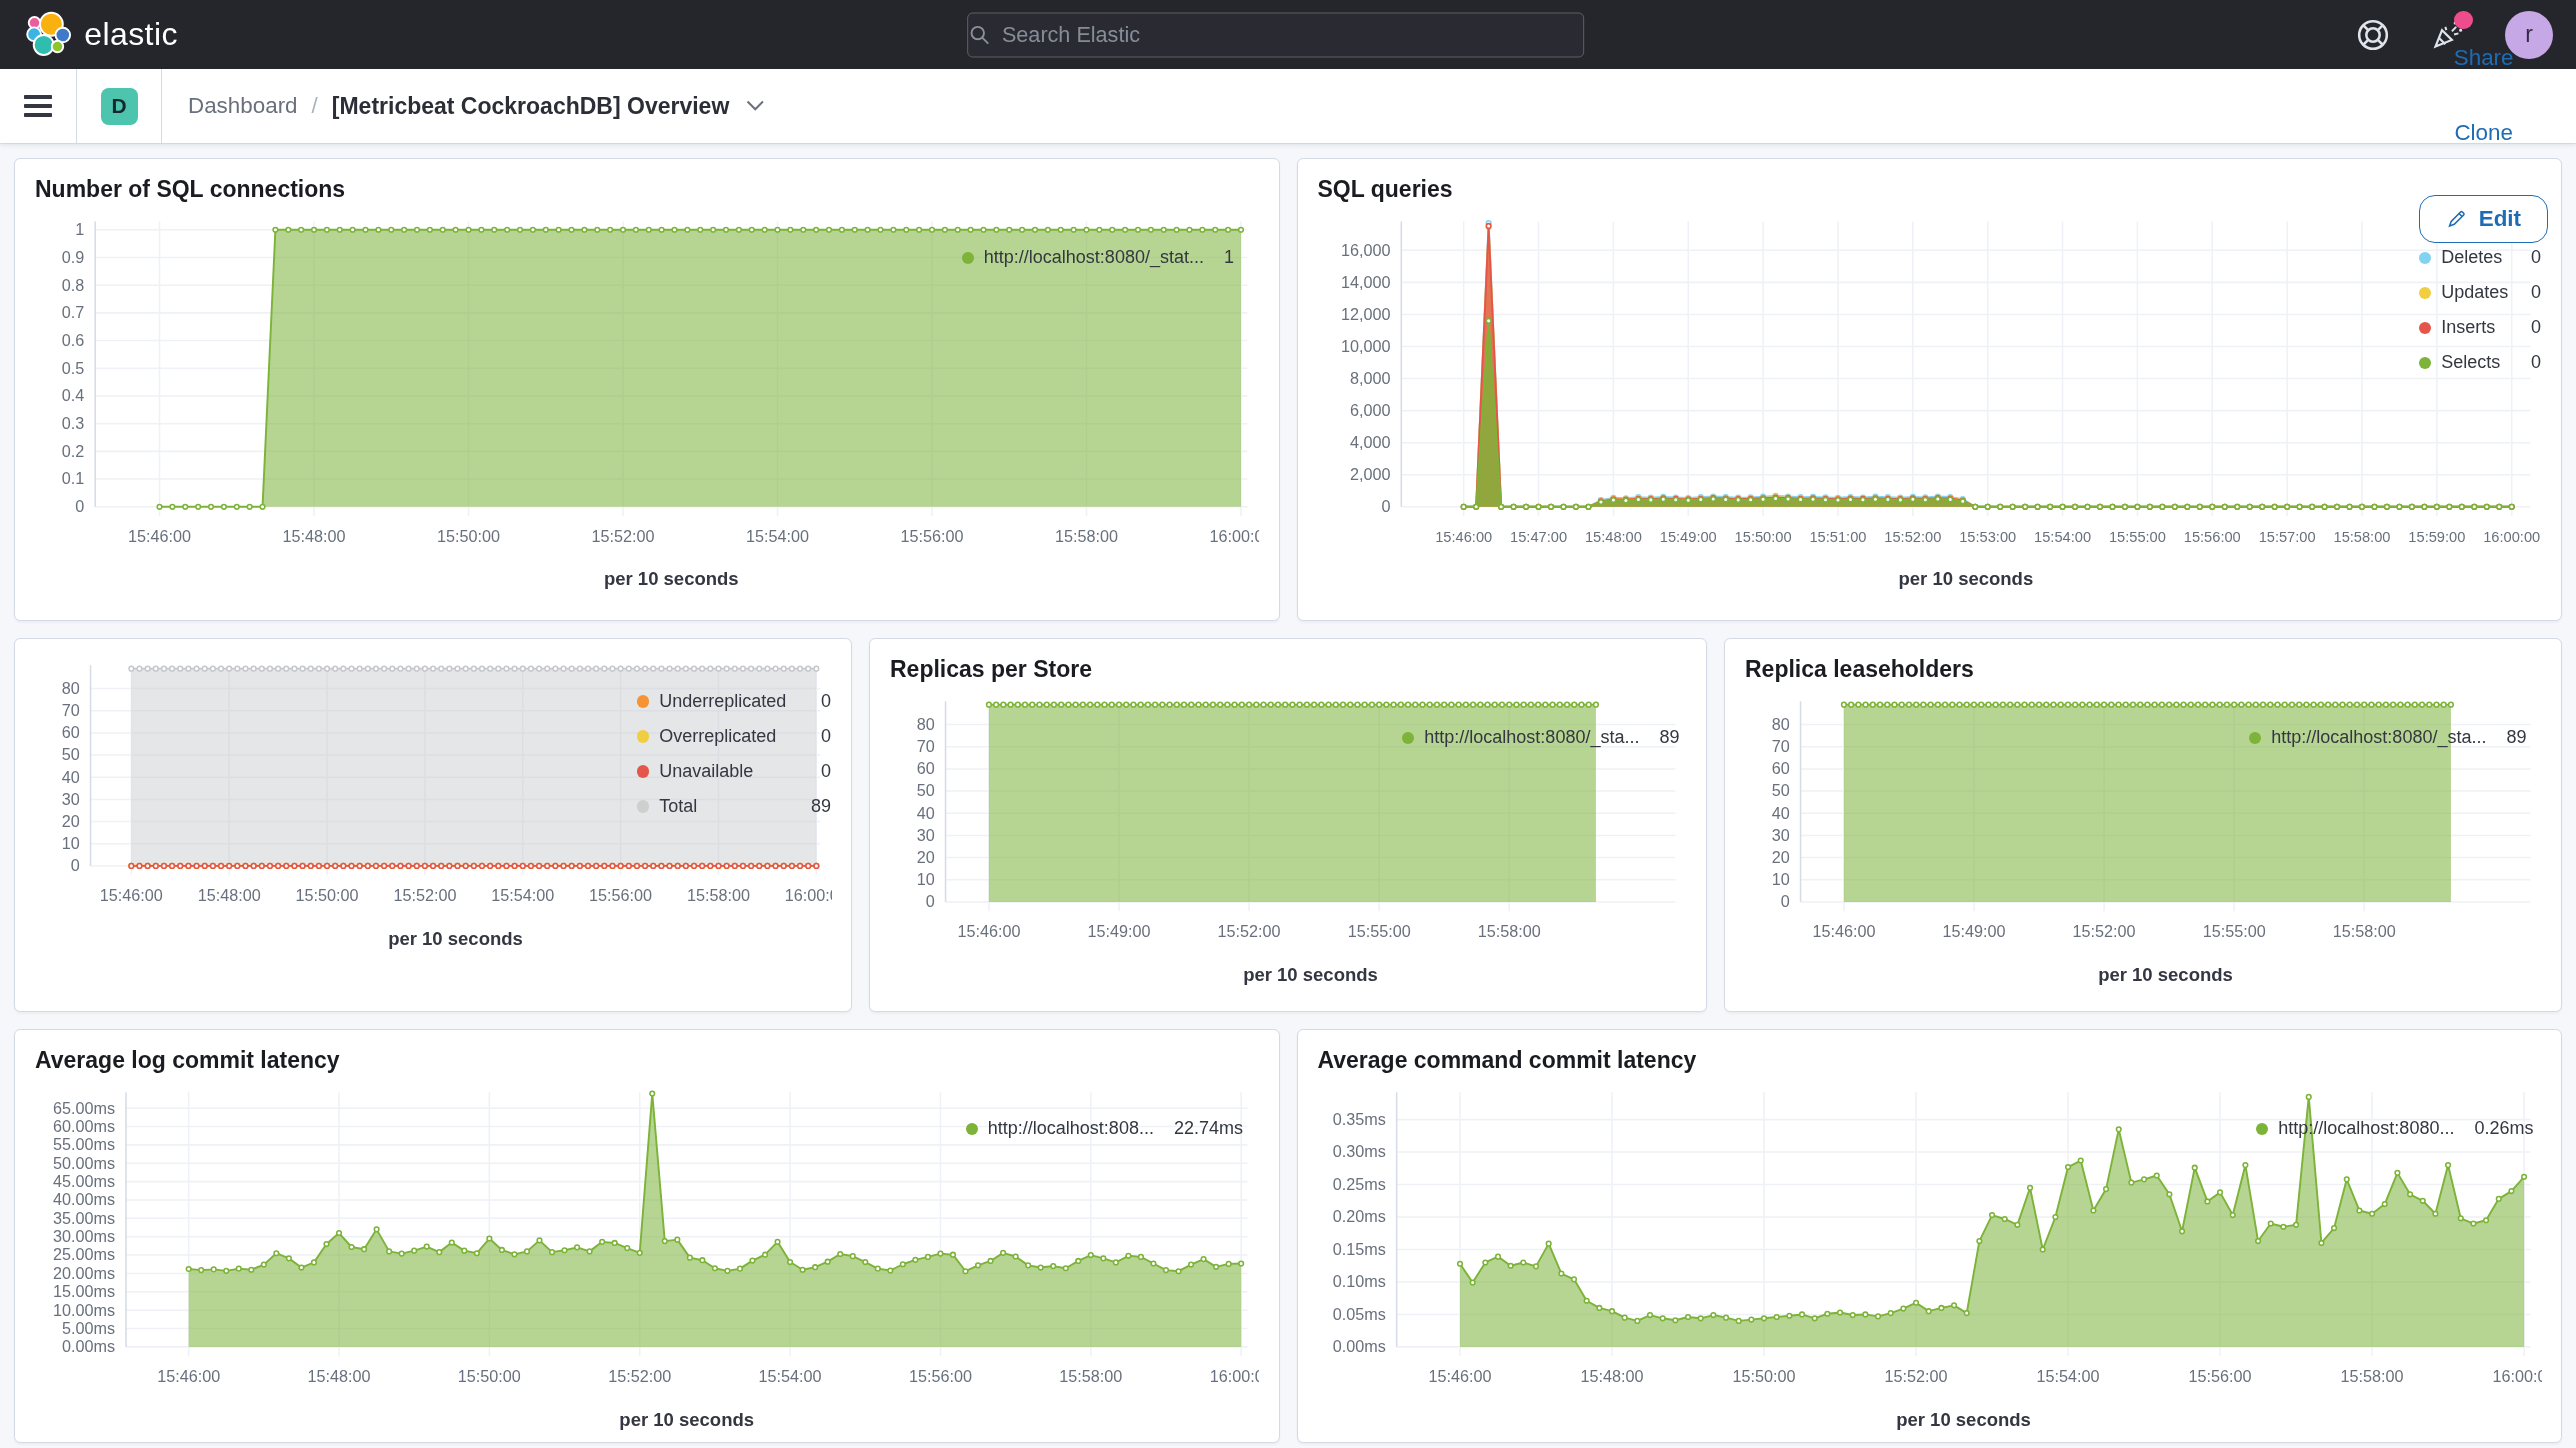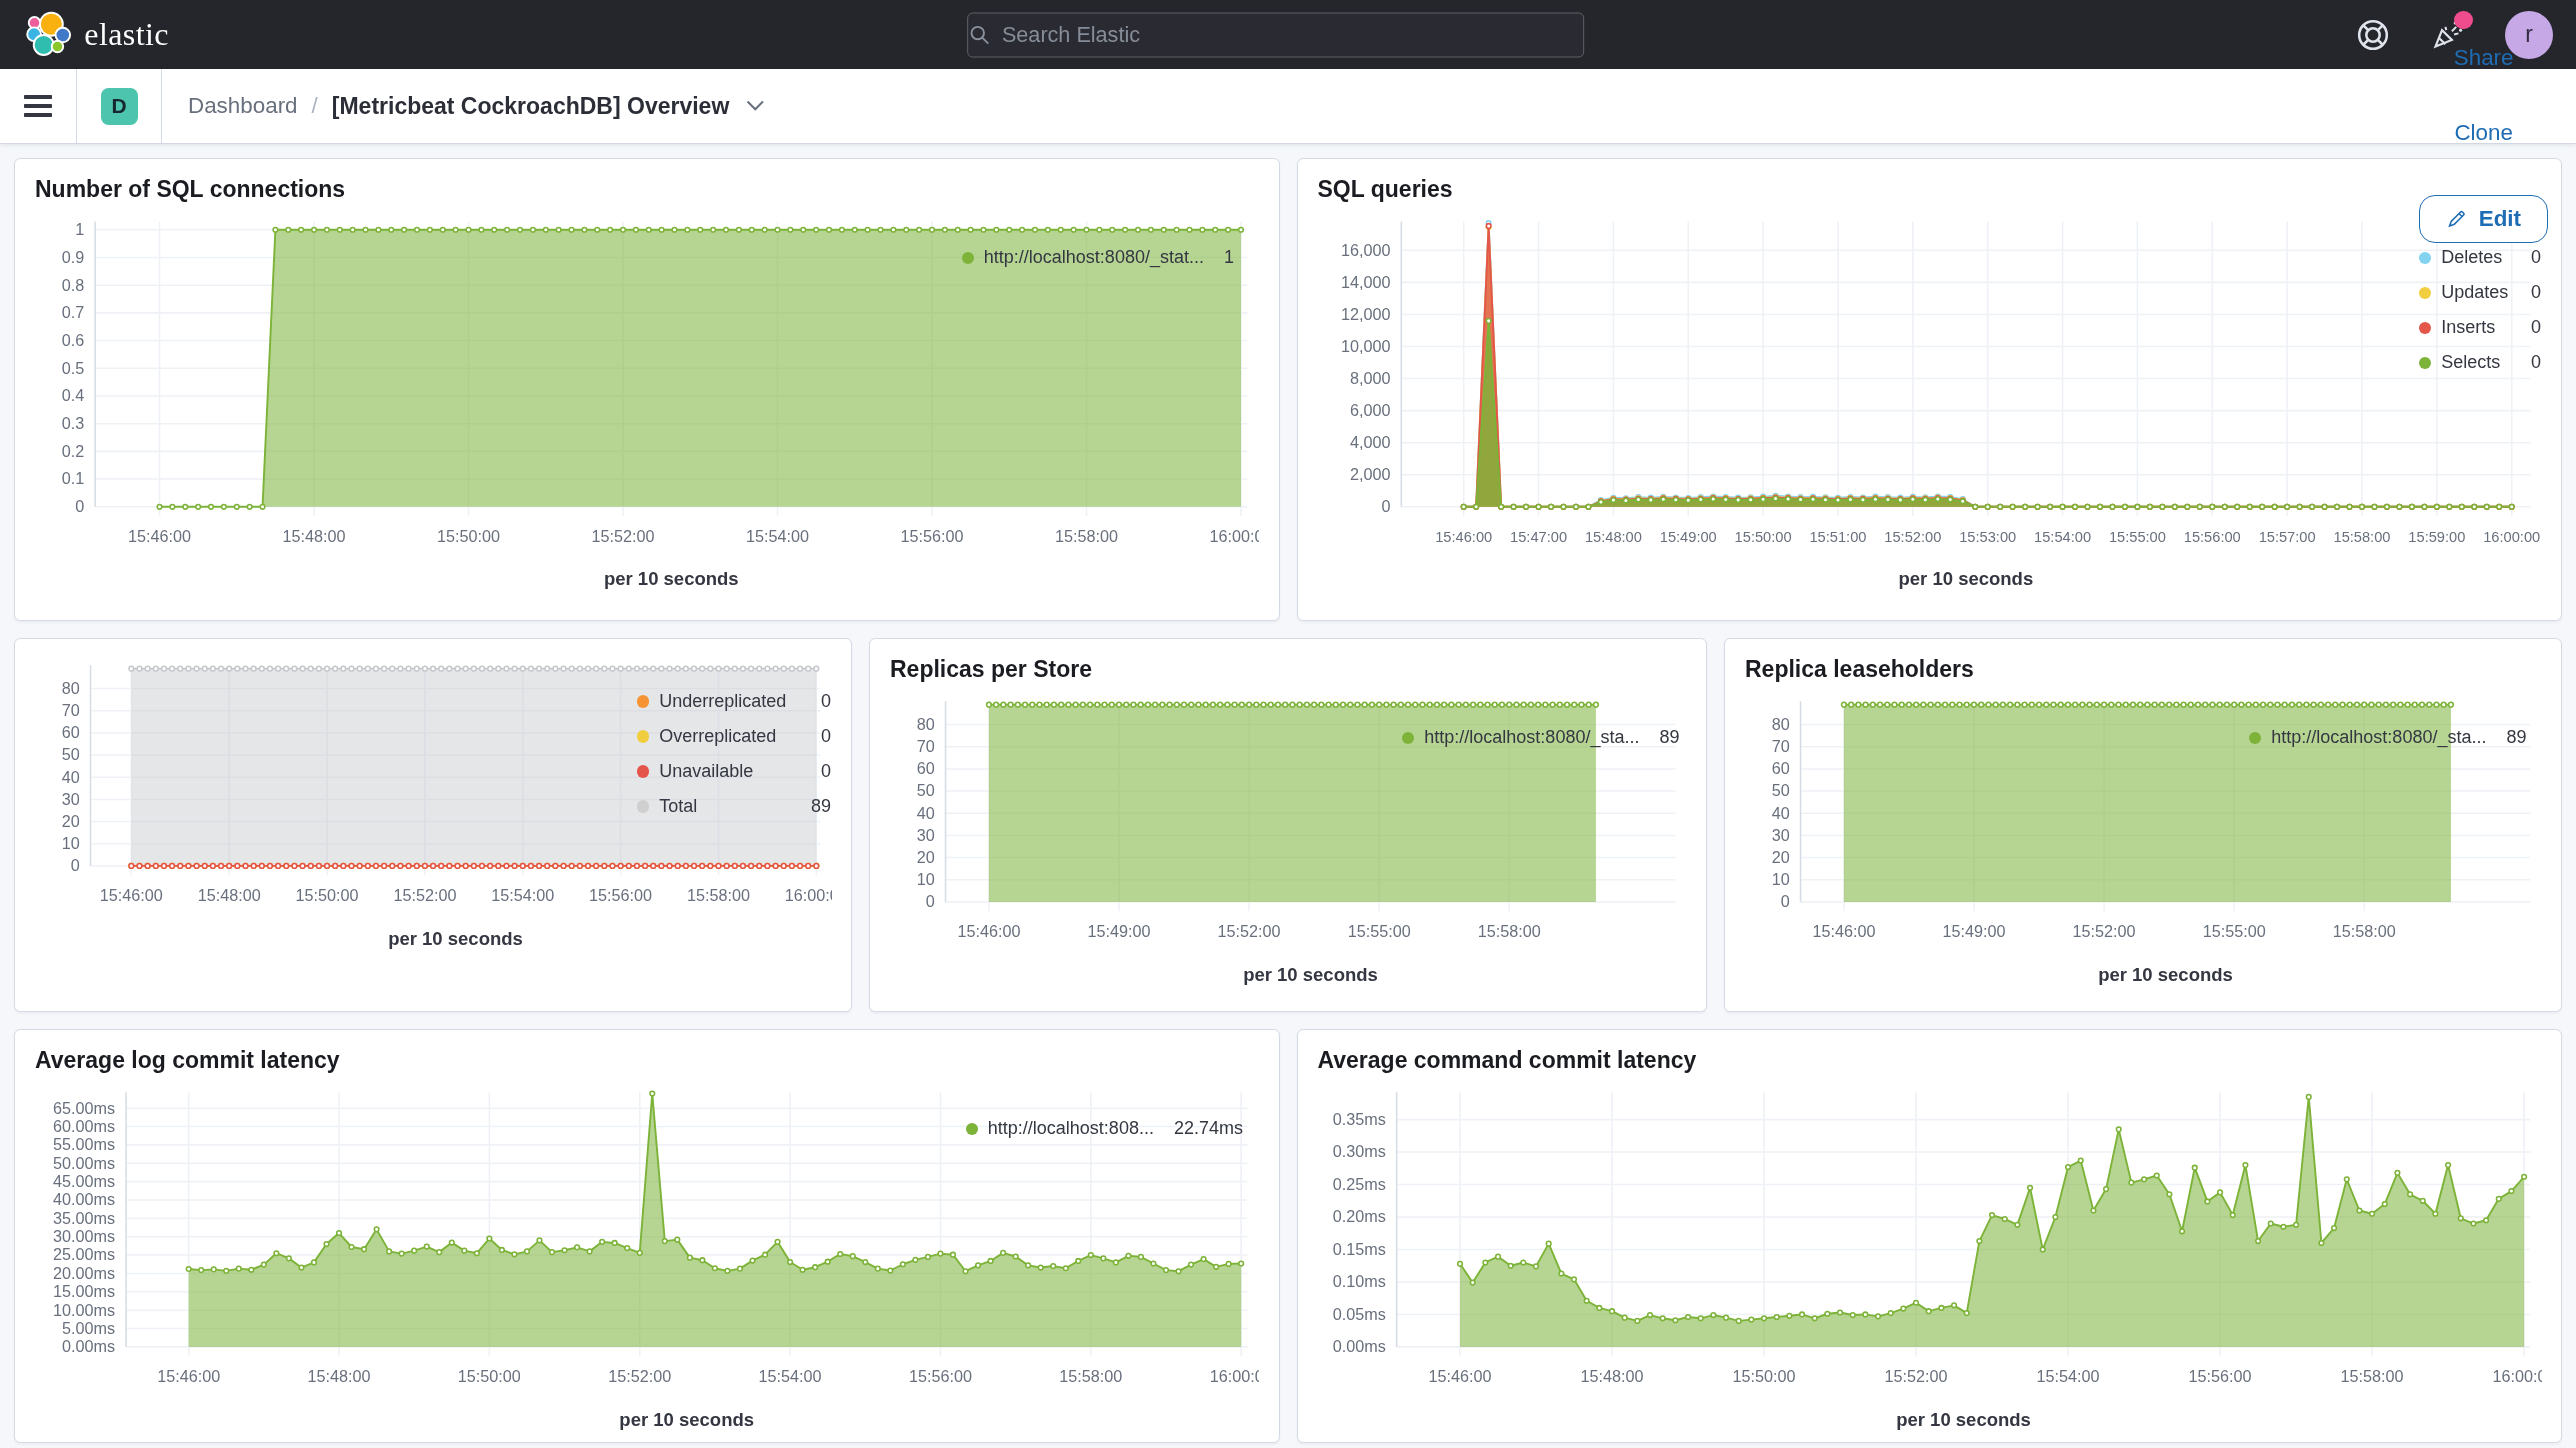--- a/index.html
+++ b/index.html
@@ -3,21 +3,21 @@
 <meta charset="utf-8">
 <style>
   * { margin:0; padding:0; box-sizing:border-box; }
   html,body { width:2576px; height:1448px; overflow:hidden; background:#fff;
               font-family:"Liberation Sans", sans-serif; }
 
   
   .top-header { position:relative; height:69px; background:#25262c; display:flex;
                 align-items:center; padding:0 23px; }
   .brand { display:flex; align-items:center; gap:12.3px; }
-  .brand-name { color:#fff; font-size:32px; font-weight:500; letter-spacing:0.4px;font-family:Liberation Serif, serif; }
+  .brand-name { color:#fff; font-size:32px; font-weight:500; letter-spacing:0.4px; }
   .search-box { position:absolute; left:50%; top:50%; transform:translate(-52%,-50%);
                 width:617px; height:45px; background:#2a2b32; border:1.5px solid #5d6169;
                 border-radius:5.4px; display:flex; align-items:center; padding:0 0; }
   .search-box input { flex:1; background:transparent; border:none; outline:none;
                 color:#d5dae2; font-size:21.6px; font-family:"Liberation Sans",sans-serif; }
   .search-box input::placeholder { color:#868d98; }
   .header-icons { margin-left:auto; display:flex; align-items:center; gap:40px; }
   .hicon { position:relative; width:35px; height:35px; display:flex; align-items:center;
            justify-content:center; cursor:pointer; }
   .notif-dot { position:absolute; top:-6.2px; right:-7.7px; width:18.5px; height:18.5px;
@@ -1675,17 +1675,24 @@
               <circle cx="1432.3910614525141" cy="152.58673469387756" r="3" fill="#fff" stroke="#7cb338" stroke-width="2"></circle>
               <circle cx="1448.8156424581007" cy="169.4234693877551" r="3" fill="#fff" stroke="#7cb338" stroke-width="2"></circle>
               <circle cx="1465.2402234636872" cy="106.28571428571428" r="3" fill="#fff" stroke="#7cb338" stroke-width="2"></circle>
               <circle cx="1481.6648044692738" cy="175.31632653061226" r="3" fill="#fff" stroke="#7cb338" stroke-width="2"></circle>
               <circle cx="1498.0893854748604" cy="182.05102040816328" r="3" fill="#fff" stroke="#7cb338" stroke-width="2"></circle>
               <circle cx="1514.513966480447" cy="177.84183673469386" r="3" fill="#fff" stroke="#7cb338" stroke-width="2"></circle>
               <circle cx="1530.9385474860335" cy="150.06122448979593" r="3" fill="#fff" stroke="#7cb338" stroke-width="2"></circle>
               <circle cx="1547.36312849162" cy="139.95918367346943" r="3" fill="#fff" stroke="#7cb338" stroke-width="2"></circle>
               <circle cx="1563.7877094972066" cy="121.43877551020407" r="3" fill="#fff" stroke="#7cb338" stroke-width="2"></circle>
             </svg></div>
+        <div class="legend inline" style="width: 285px;">
+            <div class="lg-row">
+              <span class="lg-dot" style="background: rgb(124, 179, 56);"></span>
+              <span class="lg-label">http://localhost:8080...</span>
+              <span class="lg-val">0.26ms</span>
+            </div>
+          </div>
       </div>
     </section>
   </div>
 </main>
 
 
 </body></html>

